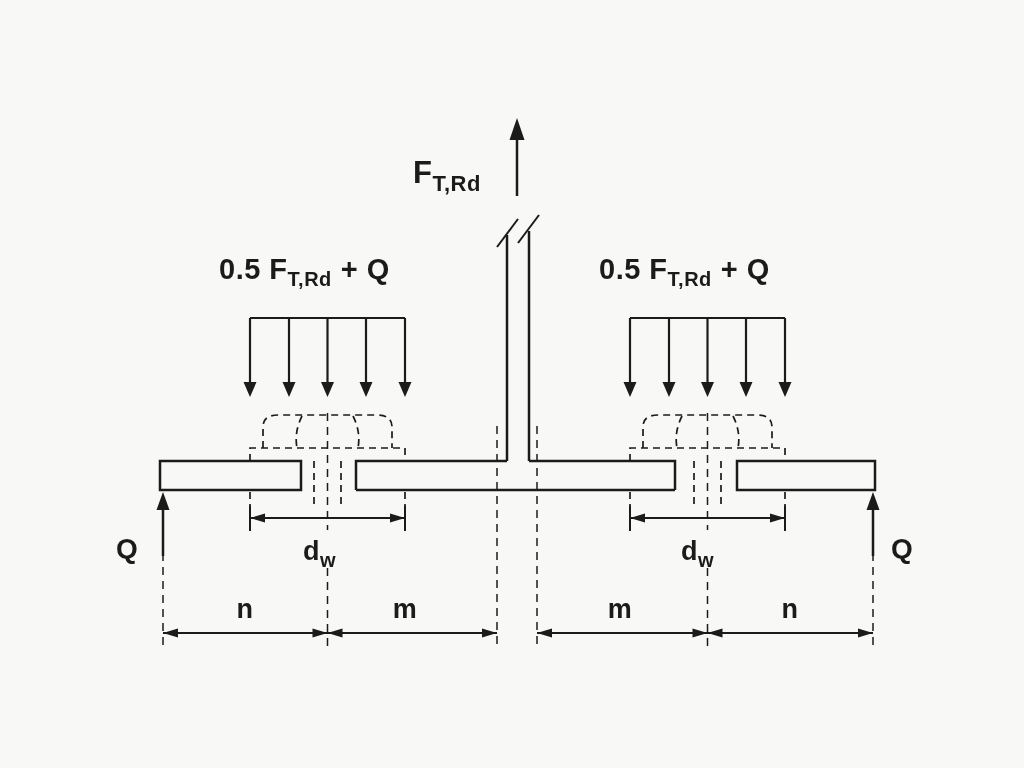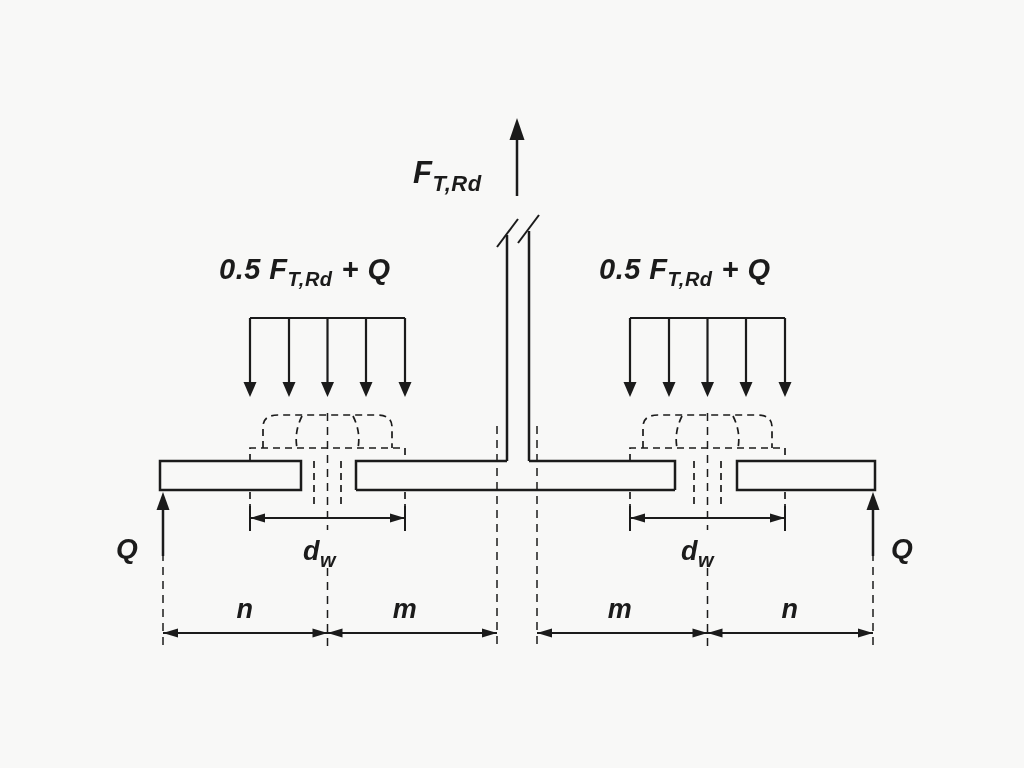--- a/index.html
+++ b/index.html
@@ -1,18 +1,18 @@
 <!DOCTYPE html>
 <html style="--line: #1b1b1b; --bg: #f8f8f7;"><head>
 <meta charset="utf-8">
 <style>
   :root { --line:#1b1b1b; --bg:#f8f8f7; }
   html,body{margin:0;padding:0;}
   body{background:var(--bg,#f8f8f7);}
-  .stage{position:relative;width:1024px;height:768px;background:var(--bg,#f8f8f7);overflow:hidden;font-style:italic;}
+  .stage{position:relative;width:1024px;height:768px;background:var(--bg,#f8f8f7);overflow:hidden;}
   svg{display:block;}
   svg line, svg path, svg rect.outline{stroke:var(--line,#1b1b1b);fill:none;}
   .s25{stroke-width:2.5;}
   .s22{stroke-width:2.2;}
   .s2{stroke-width:2;}
   .dash{stroke-dasharray:7 5;stroke-width:1.7;}
   .cl{stroke-dasharray:8 6;stroke-width:1.5;}
   .arrow{fill:var(--line,#1b1b1b);stroke:none;}
   text.lbl{font-family:"Liberation Sans","DejaVu Sans",sans-serif;font-weight:700;fill:var(--line,#1b1b1b);letter-spacing:0.5px;}
 </style>

